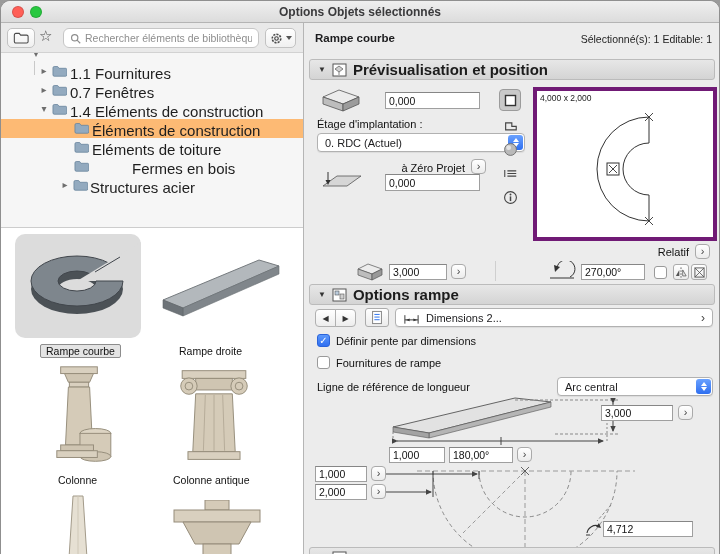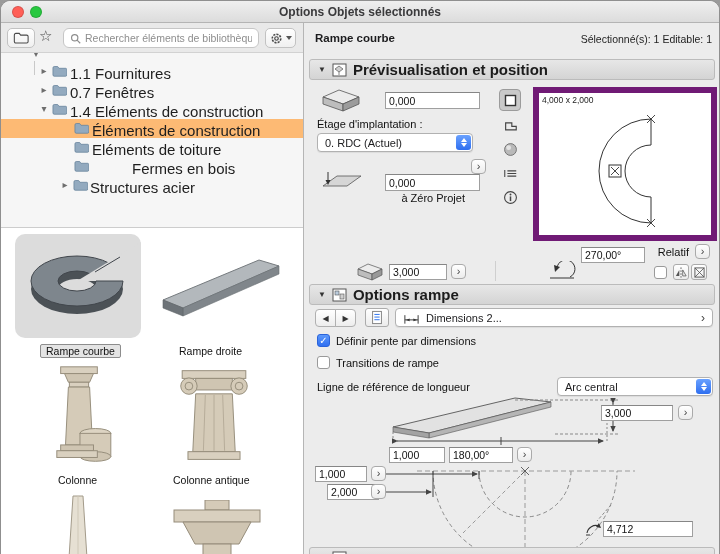--- a/index.html
+++ b/index.html
@@ -60,21 +60,21 @@
          background:linear-gradient(#6aa2ff,#2e6ef0); display:flex; flex-direction:column; align-items:center; justify-content:center; gap:1px; }
   .tri-up { width:0; height:0; border-left:3px solid transparent; border-right:3px solid transparent; border-bottom:4px solid #fff; }
   .tri-dn { width:0; height:0; border-left:3px solid transparent; border-right:3px solid transparent; border-top:4px solid #fff; }
   .tri-dk { border-top-color:#555; }
   .cb { position:absolute; width:13px; height:13px; border:1px solid #9a9a9a; border-radius:3px; background:#fff; }
   .cb.on { background:linear-gradient(#5c98fb,#2f6ff1); border-color:#2a63da; color:#fff;
            font-size:10px; line-height:12px; text-align:center; font-weight:700; }
   .sideicon { position:absolute; left:194px; width:22px; height:22px; display:flex; align-items:center; justify-content:center;
               border:1px solid transparent; border-radius:4px; }
   .sideicon.pressed { background:#c9c9c9; border-color:#9b9b9b; }
-  .preview { position:absolute; left:228px; top:64px; width:184px; height:154px; background:#fff; border:6px solid #701a75; }
+  .preview { position:absolute; left:228px; top:64px; width:184px; height:154px; background:#fff; border:4px solid #701a75; }
   .pdims { position:absolute; left:3px; top:2px; font-size:8.5px; color:#222; }
   .navbtn { position:absolute; width:21px; height:18px; border:1px solid #b0b0b0; background:linear-gradient(#fff,#ededed);
             text-align:center; font-size:8px; line-height:17px; color:#333; }
   .minibtn { position:absolute; width:16px; height:16px; border:1px solid #ababab; border-radius:3px;
              background:linear-gradient(#fff,#ececec); display:flex; align-items:center; justify-content:center; }
   .vr { position:absolute; width:1px; background:#cfcfcf; }
 </style>
 </head>
 <body>
 
@@ -248,29 +248,29 @@
     </div>
 
     <svg class="abs" style="left:14px; top:64px;" width="44" height="26" viewBox="0 0 44 26">
       <polygon points="4,10 20,3 40,10 24,17" fill="#ececec" stroke="#555" stroke-width=".8"></polygon>
       <polygon points="4,10 24,17 24,24 4,17" fill="#bdbdbd" stroke="#555" stroke-width=".8"></polygon>
       <polygon points="24,17 40,10 40,17 24,24" fill="#9c9c9c" stroke="#555" stroke-width=".8"></polygon>
     </svg>
     <input class="field" style="left: 80px; top: 69px; width: 95px; height: 17px;" readonly="" value="0,000">
 
     <div class="lbl" style="left:12px; top:95px;">Étage d'implantation :</div>
-    <div class="popup" style="left:12px; top:110px; width:156px;">
+    <div class="popup" style="left:12px; top:110px; width:208px;">
       <span>0. RDC (Actuel)</span>
       <span class="pst">
           <span class="tri-up"></span>
           <span class="tri-dn"></span>
         </span>
     </div>
 
-    <div class="lbl" style="left:58px; top:139px; width:102px; text-align:right;margin-top:30px;">à Zéro Projet</div>
+    <div class="lbl" style="left:58px; top:139px; width:102px; text-align:right;">à Zéro Projet</div>
     <div class="chev" style="left:166px; top:136px;">›</div>
 
     <svg class="abs" style="left:14px; top:146px;" width="44" height="24" viewBox="0 0 44 24">
       <polygon points="4,17 18,7 42,7 28,17" fill="#d6d6d6" stroke="#555" stroke-width=".8"></polygon>
       <line x1="9" y1="3" x2="9" y2="14" stroke="#333" stroke-width="1"></line>
       <polygon points="6.5,11 11.5,11 9,16" fill="#333"></polygon>
     </svg>
     <input class="field" style="left: 80px; top: 151px; width: 95px; height: 17px;" readonly="" value="0,000">
 
     <div class="sideicon pressed" style="top:66px;">
@@ -330,21 +330,21 @@
     <input class="field" style="left: 84px; top: 241px; width: 58px;" readonly="" value="3,000">
     <div class="chev" style="left:146px; top:241px;">›</div>
 
     <div class="vr" style="left:190px; top:238px; height:20px;"></div>
 
     <svg class="abs" style="left:243px; top:238px;" width="28" height="21" viewBox="0 0 28 21">
       <line x1="2" y1="17" x2="26" y2="17" stroke="#333" stroke-width="1"></line>
       <path d="M22 16 A 9 9 0 1 0 9 7" fill="none" stroke="#333" stroke-width="1"></path>
       <polygon points="6,4 12,6 7,11" fill="#333"></polygon>
     </svg>
-    <input class="field" style="left: 276px; top: 224px; width: 64px;" readonly="" value="270,00°">
+    <input class="field" style="left: 276px; top: 241px; width: 64px;" readonly="" value="270,00°">
     <span class="cb" style="left:349px; top:243px;"></span>
     <div class="minibtn" style="left:368px; top:241px;">
       <svg width="12" height="11" viewBox="0 0 14 12">
         <line x1="7" y1="0" x2="7" y2="12" stroke="#555" stroke-dasharray="2 1.4"></line>
         <polygon points="1,10 5,3 5,10" fill="#555"></polygon>
         <polygon points="13,10 9,3 9,10" fill="none" stroke="#555" stroke-width=".9"></polygon>
       </svg>
     </div>
     <div class="minibtn" style="left:386px; top:241px;">
       <svg width="11" height="11" viewBox="0 0 12 12">
@@ -381,21 +381,21 @@
         <polygon points="3,8 7,6.5 7,9.5" fill="#333"></polygon>
         <polygon points="15,8 11,6.5 11,9.5" fill="#333"></polygon>
       </svg>
       <span>Dimensions 2...</span>
       <span class="abs" style="right:7px; font-size:12px; color:#444;">›</span>
     </div>
 
     <span class="cb on" style="left:12px; top:311px;">✓</span>
     <div class="lbl" style="left:31px; top:312px;">Définir pente par dimensions</div>
     <span class="cb" style="left:12px; top:333px;"></span>
-    <div class="lbl" style="left:31px; top:334px;">Transitions de rampe</div>
+    <div class="lbl" style="left:31px; top:334px;">Fournitures de rampe</div>
 
     <div class="lbl" style="left:12px; top:358px;">Ligne de référence de longueur</div>
     <div class="popup" style="left:252px; top:354px; width:156px;">
       <span>Arc central</span>
       <span class="pst">
           <span class="tri-up"></span>
           <span class="tri-dn"></span>
         </span>
     </div>
 
@@ -436,21 +436,21 @@
 
     <input class="field" style="left: 296px; top: 382px; width: 72px;" readonly="" value="3,000">
     <div class="chev" style="left:373px; top:382px;">›</div>
 
     <input class="field" style="left: 84px; top: 424px; width: 56px;" readonly="" value="1,000">
     <input class="field" style="left: 144px; top: 424px; width: 64px;" readonly="" value="180,00°">
     <div class="chev" style="left:212px; top:424px;">›</div>
 
     <input class="field" style="left: 10px; top: 443px; width: 52px;" readonly="" value="1,000">
     <div class="chev" style="left:66px; top:443px;">›</div>
-    <input class="field" style="left: 10px; top: 461px; width: 52px; margin-left: 12px;" readonly="" value="2,000">
+    <input class="field" style="left: 10px; top: 461px; width: 52px;" readonly="" value="2,000">
     <div class="chev" style="left:66px; top:461px;">›</div>
 
     <svg class="abs" style="left:280px; top:498px;" width="16" height="15" viewBox="0 0 16 15">
       <path d="M2 12 A 9 9 0 0 1 14 5" fill="none" stroke="#333" stroke-width="1.1"></path>
       <polygon points="14,2 16,7 11,6" fill="#333"></polygon>
       <line x1="1" y1="14" x2="5" y2="14" stroke="#333"></line>
     </svg>
     <input class="field" style="left: 298px; top: 498px; width: 90px;" readonly="" value="4,712">
 
     <div class="secbar" style="top:524px;">

